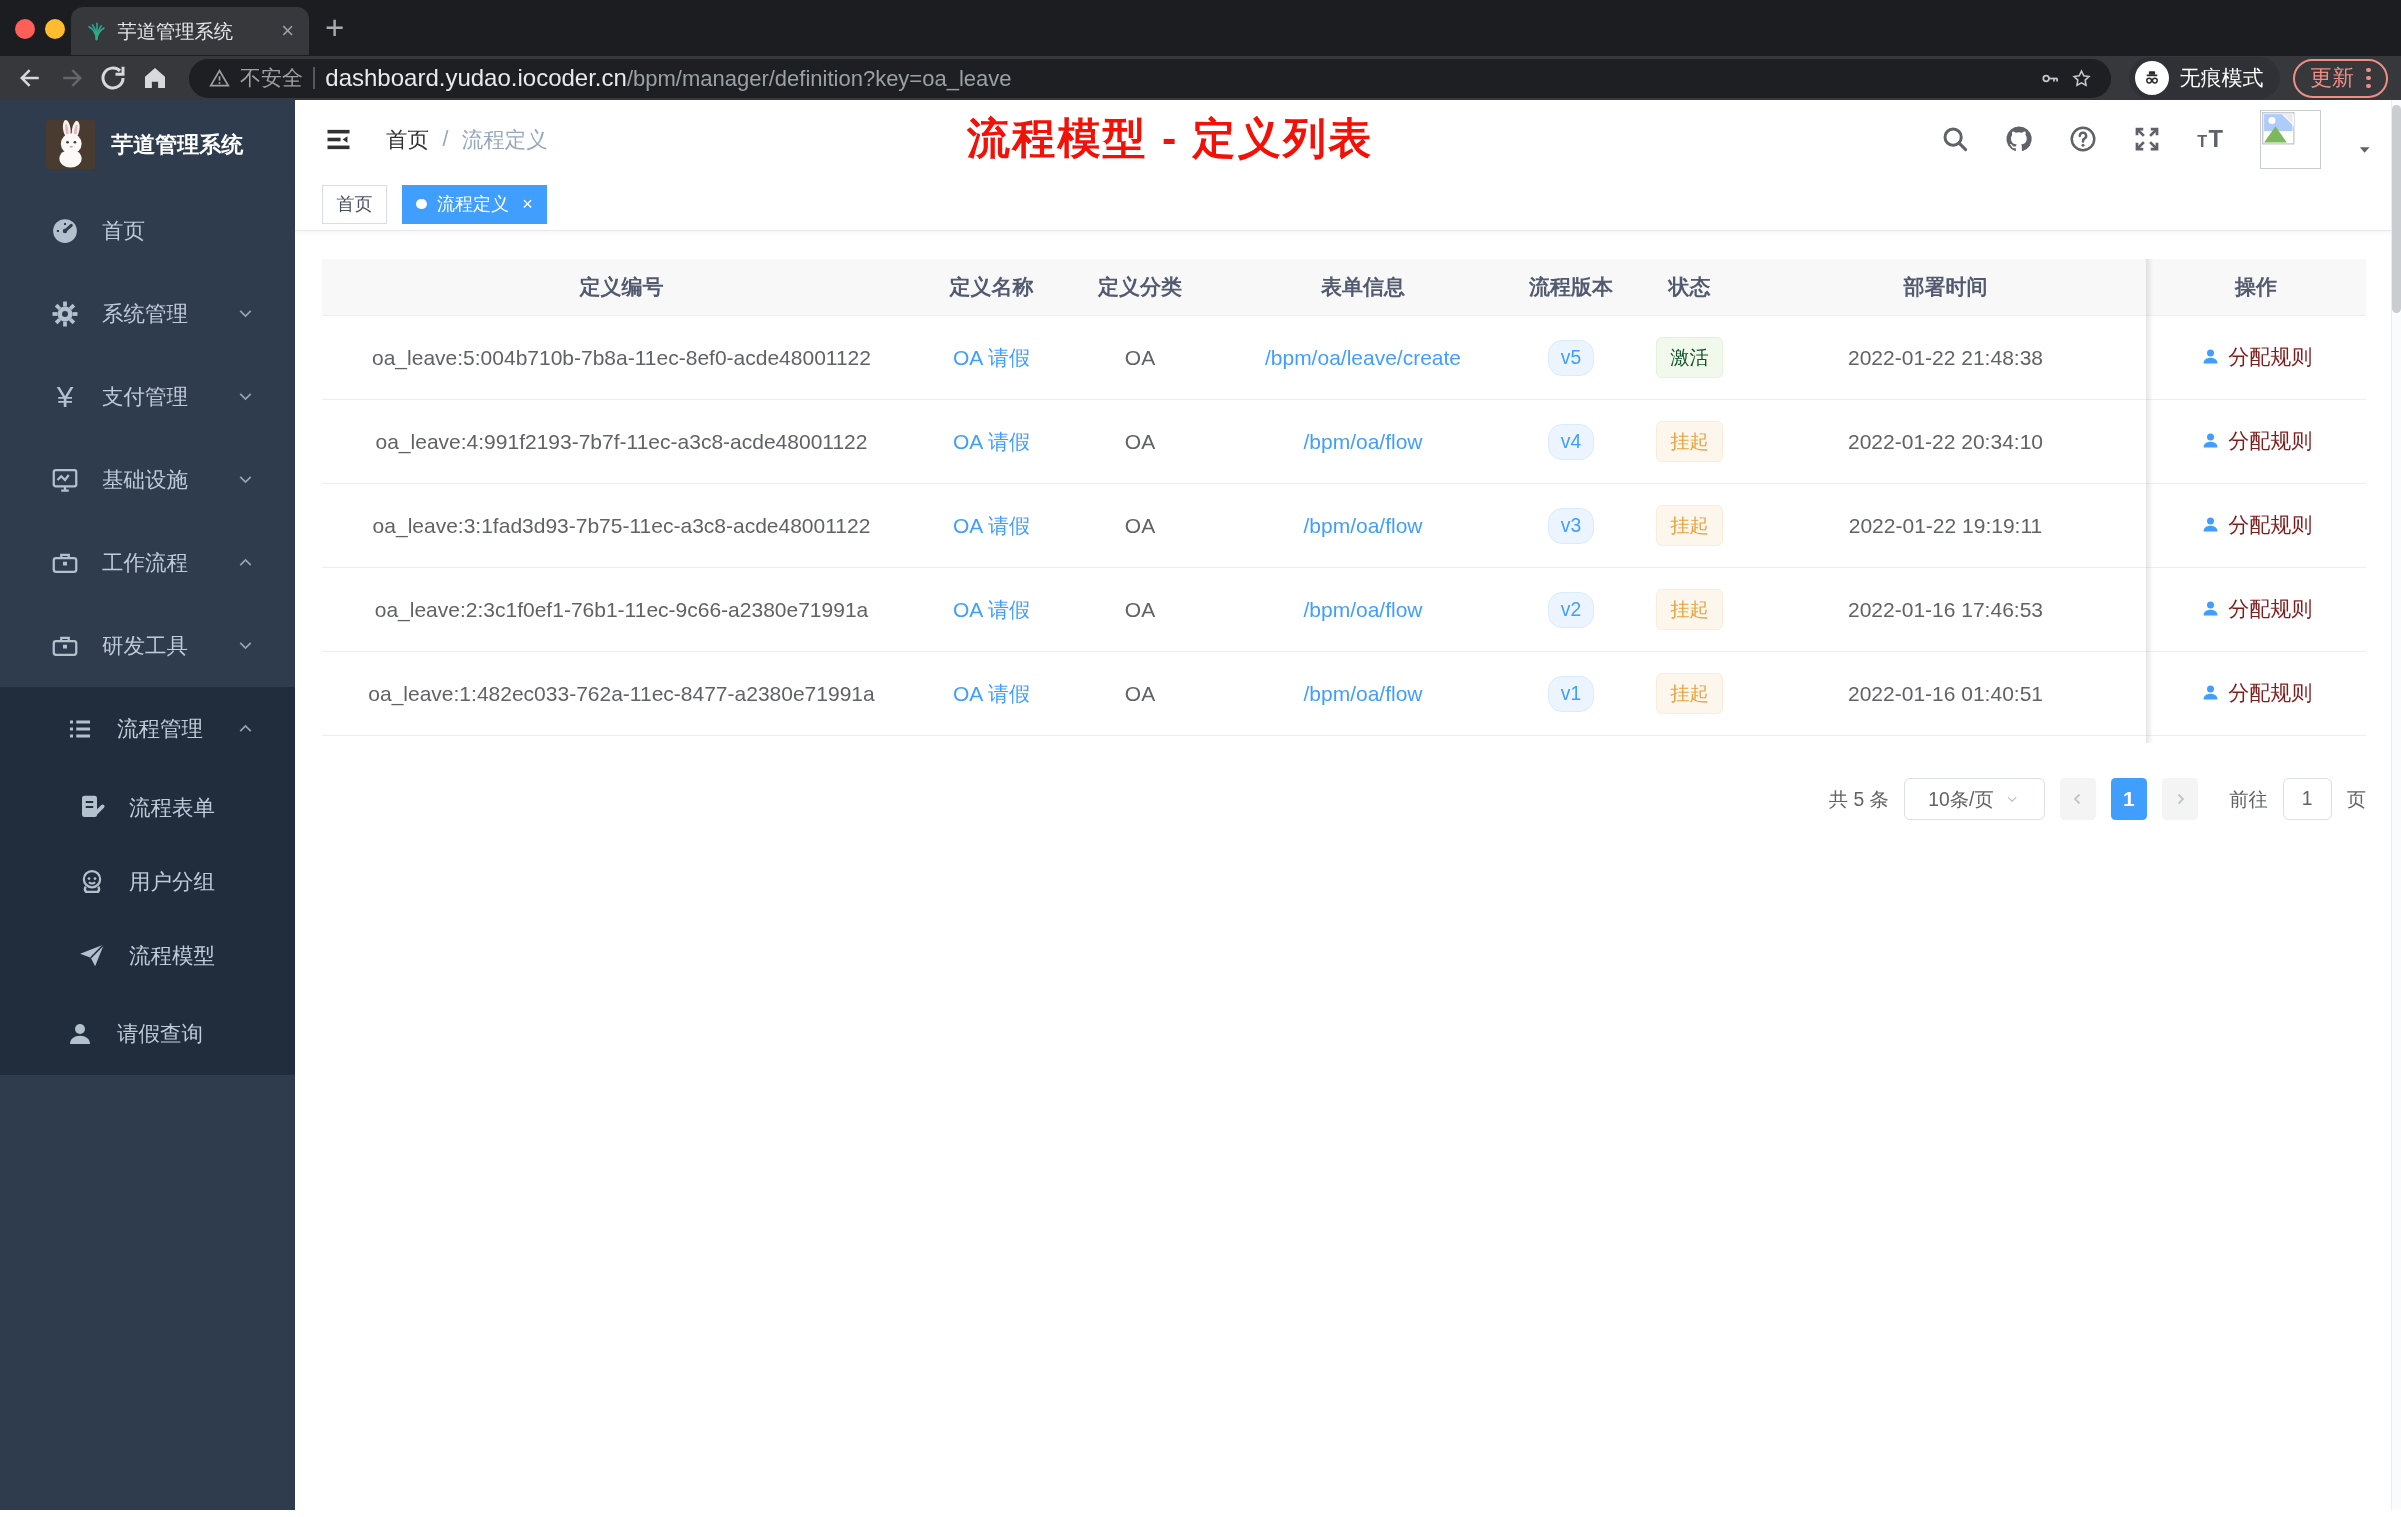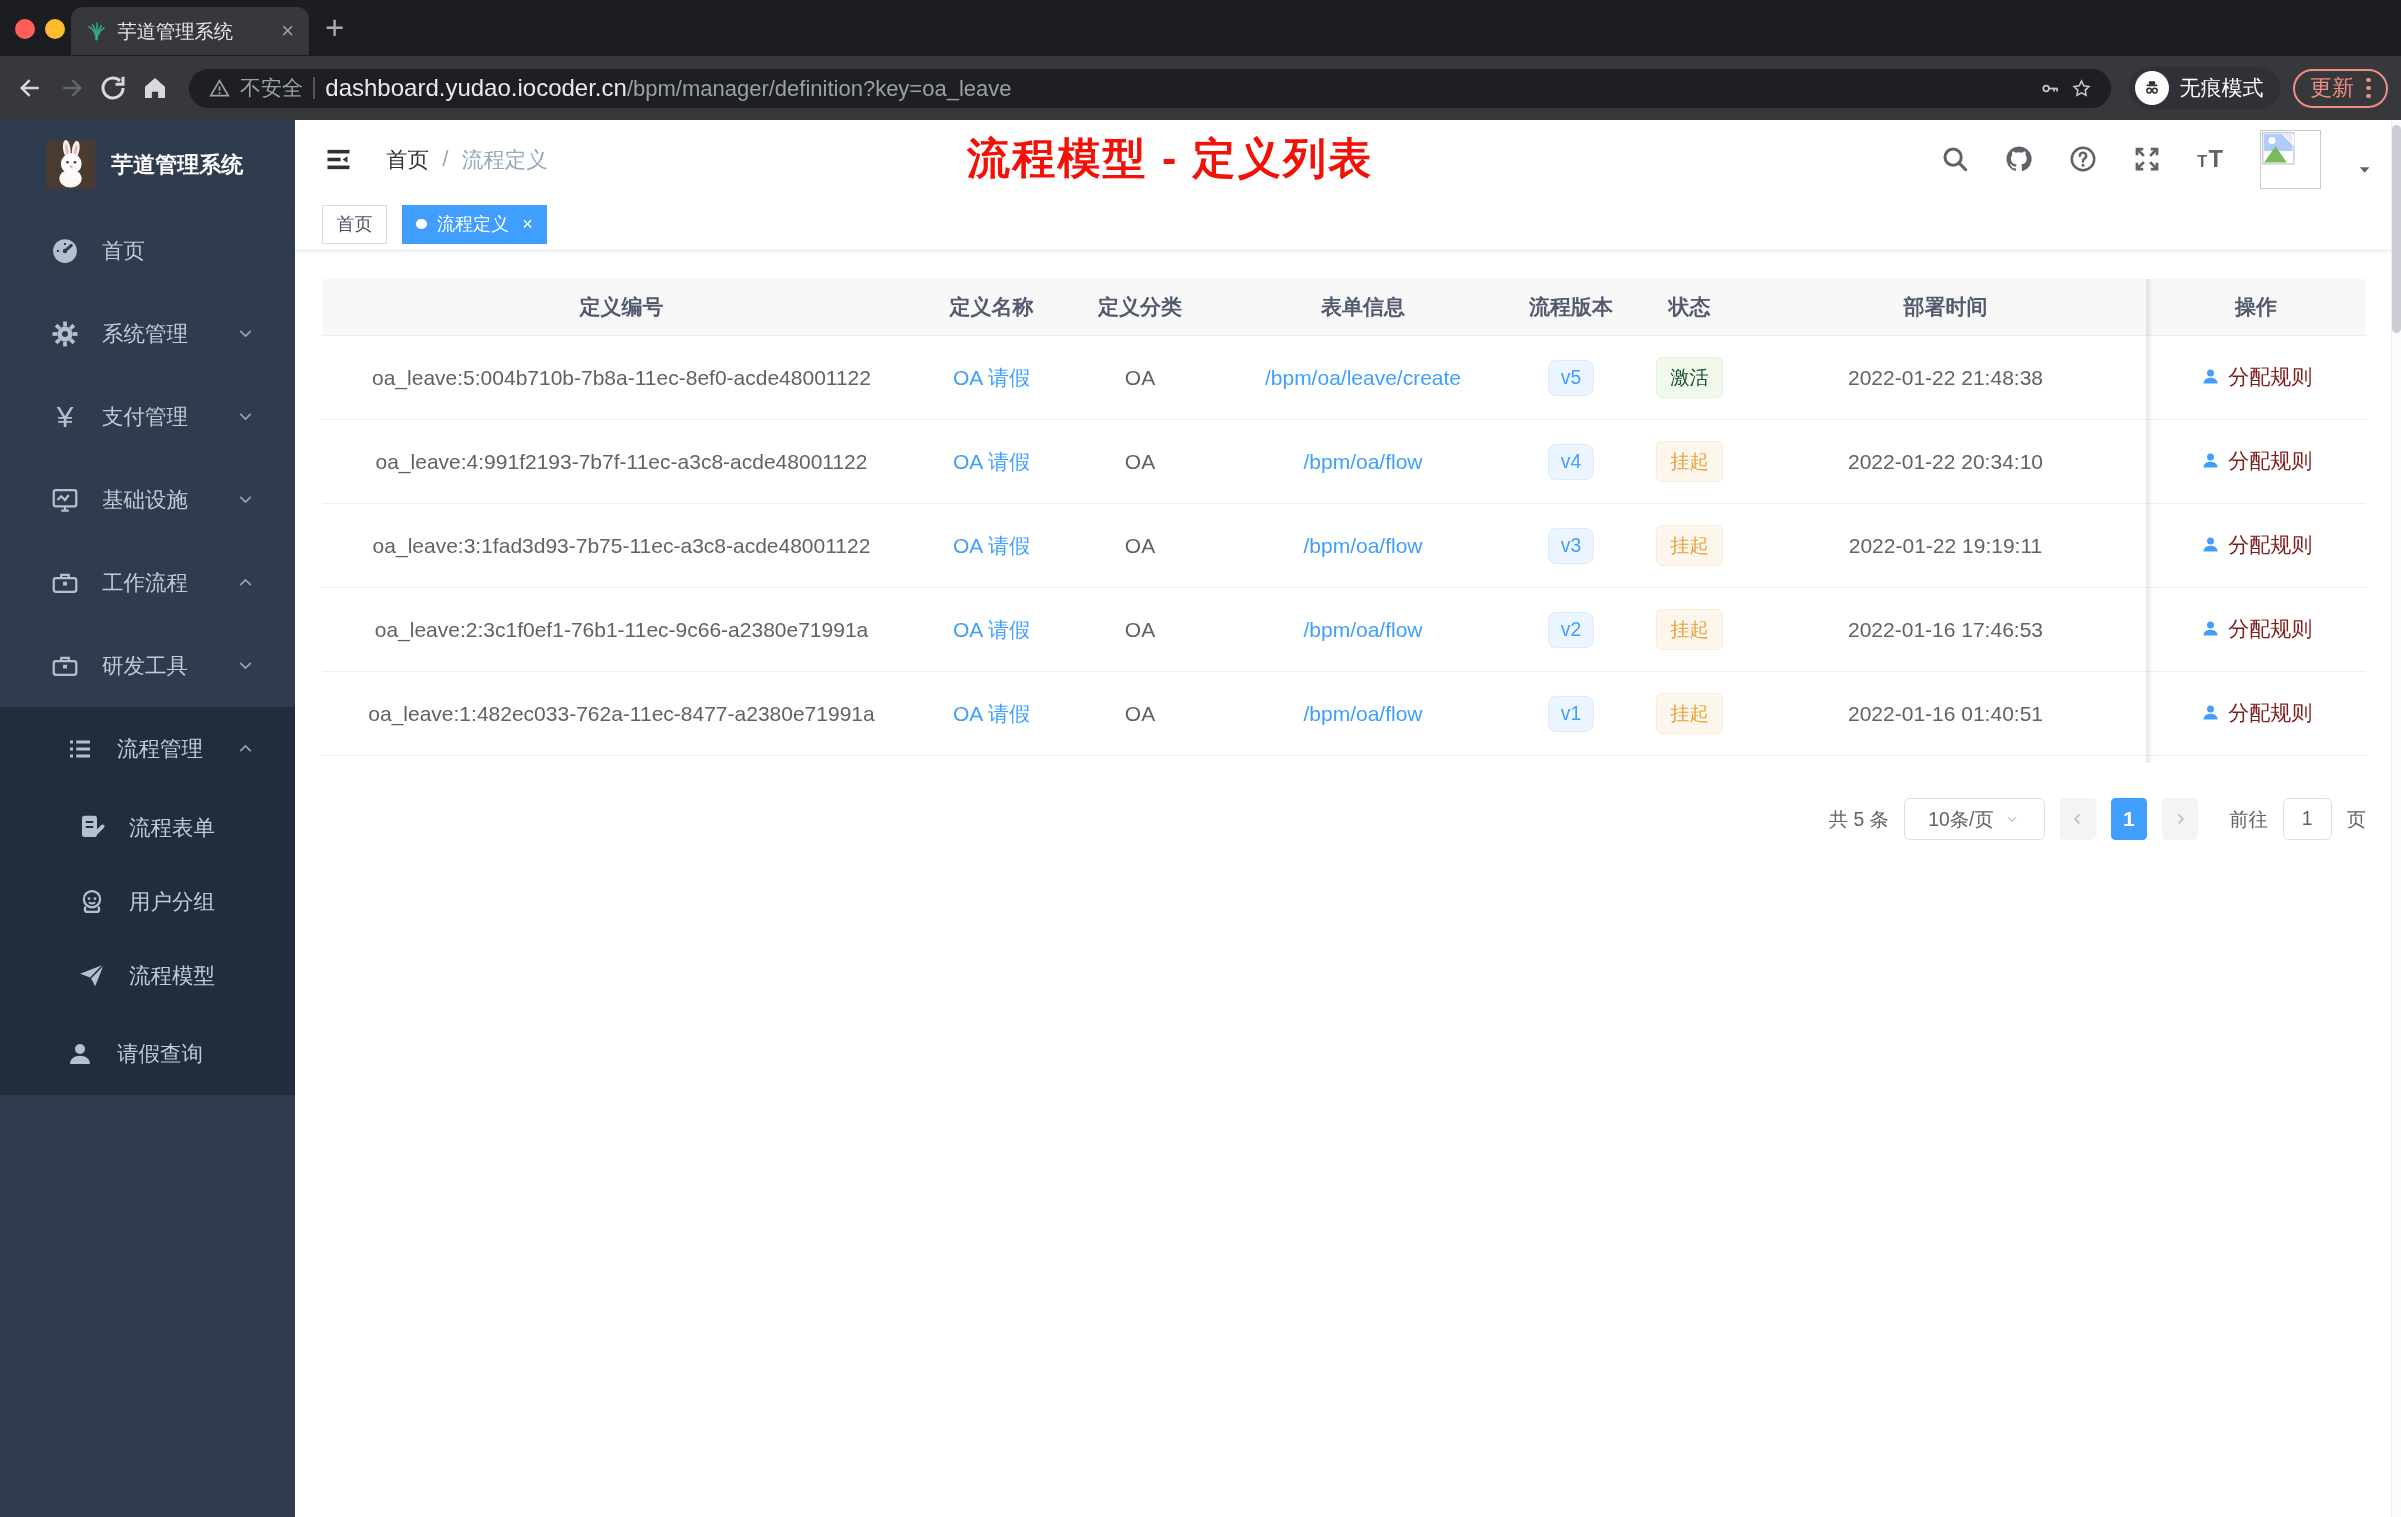--- a/index.html
+++ b/index.html
@@ -10,21 +10,21 @@
   .tabstrip { position:relative; height:56px; background:#1c1d20; }
   .traffic { position:absolute; left:15px; top:18.6px; display:flex; gap:9.7px; }
   .traffic span { width:20px; height:20px; border-radius:50%; display:block; }
   .tl-close{ background:#ff5f57; } .tl-min{ background:#febc2e; } .tl-zoom{ background:#28c840; }
   .tab { position:absolute; left:71px; top:7.4px; width:238px; height:48px; background:#37383c;
     border-radius:12px 12px 0 0; display:flex; align-items:center; padding:0 15px; gap:10.4px; }
   .tab-title { flex:1; font-size:19.3px; color:#e4e6ea; white-space:nowrap; overflow:hidden; }
   .tab-close { font-size:22px; color:#9aa0a6; line-height:1; }
   .newtab { position:absolute; left:325px; top:9px; font-size:33px; color:#a8abaf; font-weight:300; }
 
-  .toolbar { height:64px; background:#37383c; display:flex; align-items:center; padding:0 13.4px; gap:7.4px; }
+  .toolbar { height:44px; background:#37383c; display:flex; align-items:center; padding:0 13.4px; gap:7.4px; }
   .navbtn { width:34px; height:34px; display:flex; align-items:center; justify-content:center; }
   .urlbar { flex:1; height:39px; background:#1e1f23; border-radius:19.3px; display:flex;
     align-items:center; padding:0 19.3px; gap:10.4px; margin:0 10.4px; }
   .notsecure { font-size:21px; color:#9aa0a6; }
   .url-div { width:1.5px; height:22px; background:#55585e; }
   .url-host { font-size:24px; color:#e8eaed; }
   .url-path { font-size:22px; color:#9aa0a6; }
   .url-spacer { flex:1; }
   .incog { height:42px; background:#303136; border-radius:21px; display:flex; align-items:center;
     gap:10.4px; padding:0 16.3px 0 6px; }
@@ -81,21 +81,21 @@
   .dtable { position:relative; width:2044px; }
   .thead, .trow { display:grid; grid-template-columns:599px 141px 156px 290px 126px 111px 401px 220px;
     align-items:center; }
   .thead { height:57px; background:#f8f8f9; font-size:21px; font-weight:bold; color:#515a6e; }
   .thead > div { text-align:center; }
   .trow { height:84px; border-bottom:1.5px solid #ebeef5; font-size:21px; color:#606266; }
   .trow > div { text-align:center; }
   .thead { border-bottom:1.5px solid #ebeef5; }
   .link { color:#409eff; cursor:pointer; }
   .vtag { display:inline-block; padding:6px 12px; background:#ecf5ff; border:1.5px solid #d9ecff;
-    border-radius:8px; color:#409eff; font-size:19.3px; }
+    border-radius:14px; color:#409eff; font-size:19.3px; }
   .stag { display:inline-block; padding:6px 13.4px; border-radius:6px; font-size:19.3px; }
   .stag.success { background:#f0f9eb; border:1.5px solid #e1f3d8; color:#14532d; }
   .stag.warning { background:#fdf6ec; border:1.5px solid #faecd8; color:#e6a23c; }
   .oplink { display:inline-flex; align-items:center; gap:7.4px; color:#7f1d1d; font-size:21px; cursor:pointer; }
   .fixed-shadow { position:absolute; left:1824px; top:0; width:7.4px; height:484px;
     background:linear-gradient(to right, rgba(0,0,0,0.10), rgba(0,0,0,0)); }
 
   .pagination { width:2044px; margin-top:42px; display:flex; justify-content:flex-end;
     align-items:center; gap:15px; font-size:19.3px; color:#606266; }
   .psel { width:141px; height:42px; border:1.5px solid #dcdfe6; border-radius:6px; display:flex;

